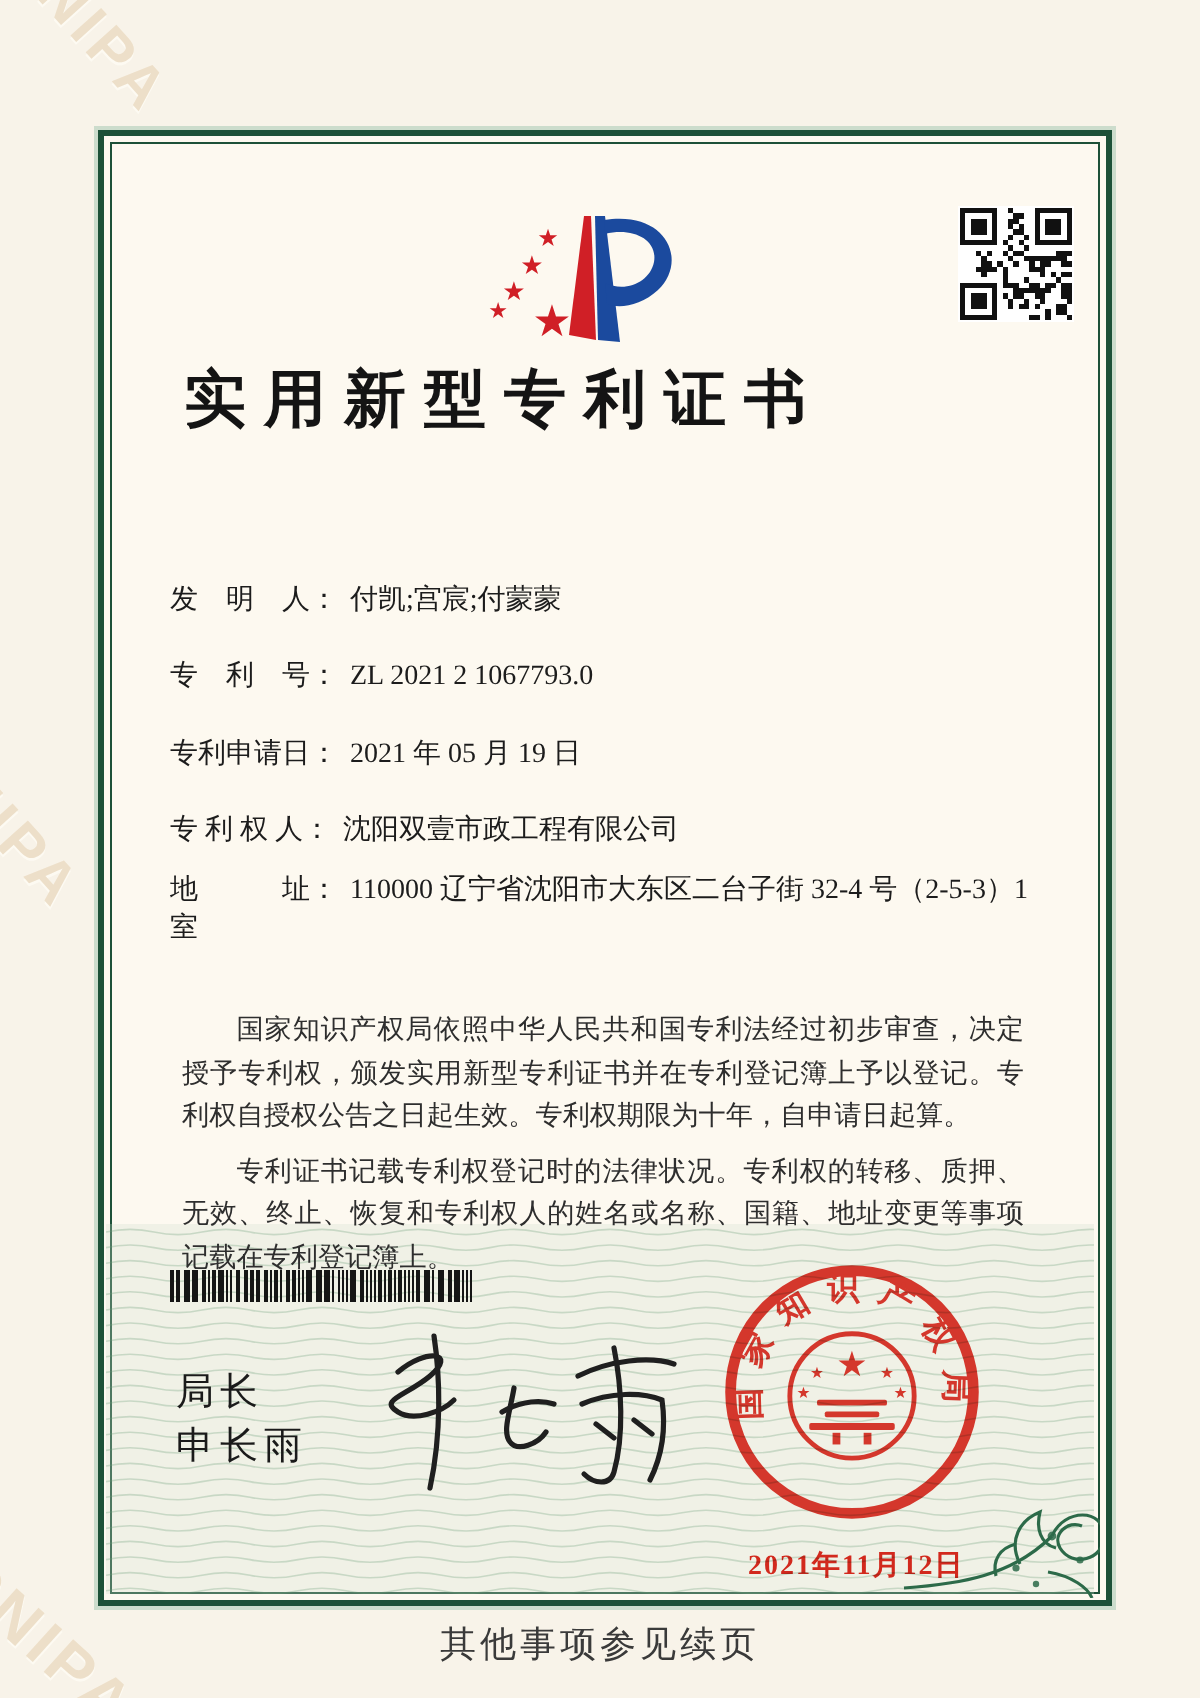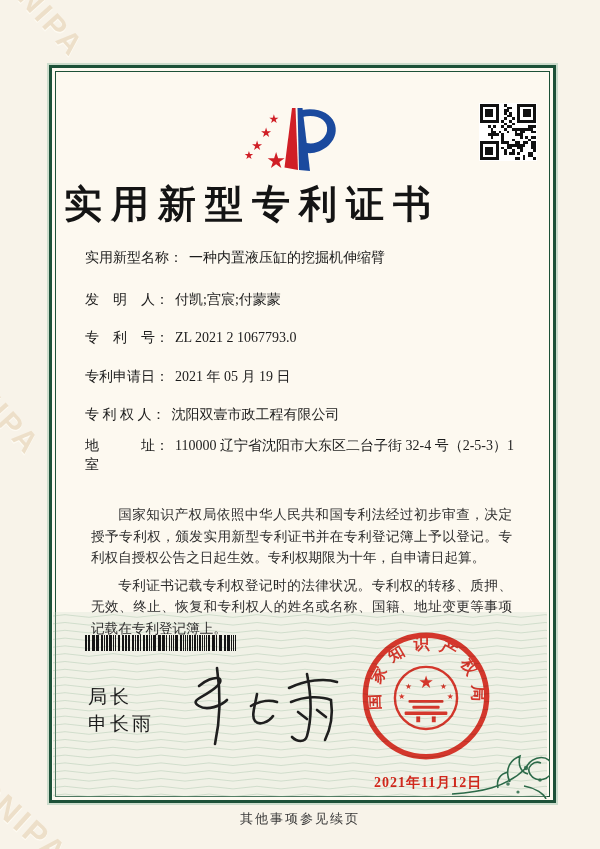--- a/index.html
+++ b/index.html
@@ -19,40 +19,40 @@
   .frame::before{content:"";position:absolute;left:3px;top:3px;right:3px;bottom:3px;
          border:1px solid #1d5138;pointer-events:none;}
   
   .waves{position:absolute;left:53px;top:612px;width:494px;height:185px;
          background:rgba(208,224,206,.28);}
   
   .cert-no{position:absolute;left:103px;top:100px;font-size:14px;letter-spacing:2px;}
   .qr{position:absolute;left:479px;top:103px;width:56px;height:56px;background:#fff;padding:1px;}
   .logo{position:absolute;left:240px;top:104px;width:120px;height:74px;}
   .title{position:absolute;left:0;top:179px;width:504px;text-align:center;
-         font-size:38px;font-weight:bold;letter-spacing:9px;color:#141414;}
+         font-size:31px;font-weight:bold;letter-spacing:9px;color:#141414;}
   .row{position:absolute;left:85px;font-size:14px;white-space:nowrap;}
   .row .lbl{display:inline-block;}
   .row .val{margin-left:6px;}
   .row-addr{white-space:normal;width:440px;line-height:19px;}
   .row-addr .val{display:inline;}
   .grant2{position:absolute;left:330px;font-size:14px;white-space:nowrap;}
   .body-text{position:absolute;left:85px;top:498px;width:433px;font-size:13.6px;
              line-height:21.6px;color:#2e2e2e;text-align:justify;}
   .body-text p{margin:6px;text-indent:2em;}
   .barcode{position:absolute;left:85px;top:635px;width:156px;height:16px;}
   .director-block{position:absolute;left:88px;top:683px;font-size:19px;letter-spacing:3px;line-height:27px;color:#1a1a1a;}
   .signature{position:absolute;left:165px;top:660px;width:185px;height:95px;}
   .seal{position:absolute;left:358px;top:628px;width:136px;height:136px;mix-blend-mode:multiply;opacity:.93;}
   .seal-date{position:absolute;left:374px;top:735px;font-size:14px;font-weight:bold;
              color:#e02b20;letter-spacing:1px;mix-blend-mode:multiply;margin-top:39px;}
   .ornament{position:absolute;left:450px;top:742px;width:100px;height:57px;}
   .page-no{position:absolute;left:0;top:777px;width:600px;text-align:center;font-size:12.5px;letter-spacing:1px;}
   .footer-note{position:absolute;left:0;top:810px;width:600px;text-align:center;
-               font-size:13px;letter-spacing:2px;color:#3a3a3a;}
+               font-size:18px;letter-spacing:2px;color:#3a3a3a;}
 </style>
 </head>
 <body>
 
 <div class="page">
 
   <div class="wm wm-tl">CNIPA</div>
   <div class="wm wm-right">CNIPA</div>
   <div class="wm wm-inner">CNIPA</div>
   <div class="wm wm-left">CNIPA</div>
@@ -76,23 +76,20 @@
     <path d="M62,6 C94,1 104,27 89,41 C80.5,49 68,51 63.5,47.5 L62.5,37.5 C73,42.5 85,37 87,27 C89,15.5 76,9.5 62.5,13 Z" fill="#1b4a9e"></path>
     <text x="34" y="19" font-size="12" fill="#d01f26" text-anchor="middle">★</text>
     <text x="26" y="33" font-size="13" fill="#d01f26" text-anchor="middle">★</text>
     <text x="17" y="46" font-size="13" fill="#d01f26" text-anchor="middle">★</text>
     <text x="9" y="55" font-size="11" fill="#d01f26" text-anchor="middle">★</text>
     <text x="36" y="64" font-size="22" fill="#d01f26" text-anchor="middle">★</text>
   </svg>
 
   <div class="title">实用新型专利证书</div>
 
-  <div class="row" style="top:249px">
-    <span class="lbl">实用新型名称：</span><span class="val">一种内置液压缸的挖掘机伸缩臂</span>
-  </div>
   <div class="row" style="top:291px">
     <span class="lbl">发　明　人：</span><span class="val">付凯;宫宸;付蒙蒙</span>
   </div>
   <div class="row" style="top:329px">
     <span class="lbl">专　利　号：</span><span class="val">ZL 2021 2 1067793.0</span>
   </div>
   <div class="row" style="top:368px">
     <span class="lbl">专利申请日：</span><span class="val">2021 年 05 月 19 日</span>
   </div>
   <div class="row" style="top:406px">

